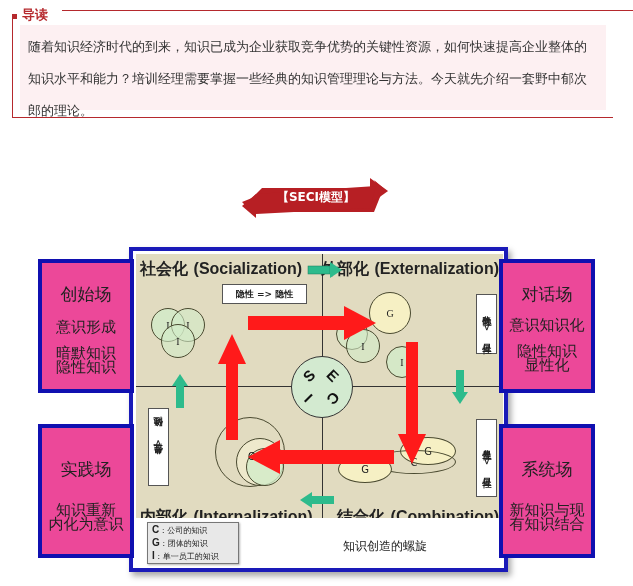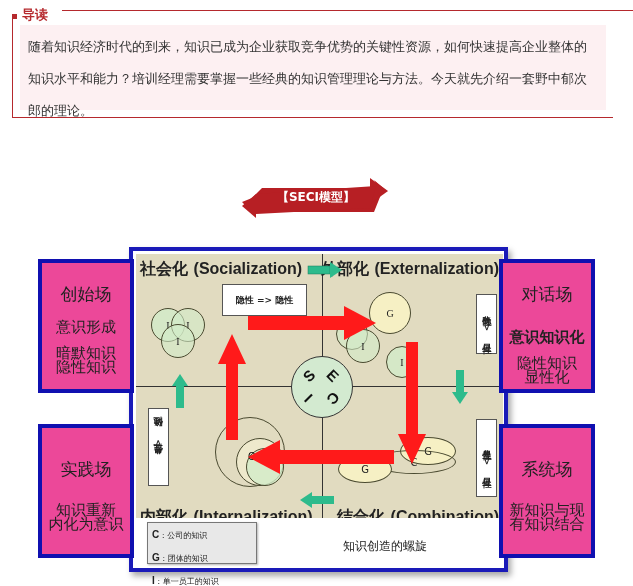--- a/index.html
+++ b/index.html
@@ -29,21 +29,21 @@
   .tbox { position: absolute; background: #fff; border: 1px solid #555; font-size: 9px; font-weight: bold; color: #222; display: flex; align-items: center; justify-content: center; }
   .vtext { writing-mode: vertical-rl; letter-spacing: 1px; }
   .rot180 { transform: rotate(180deg); }
 
   .circ { position: absolute; border: 1px solid #4a4a30; border-radius: 50%; font-family: "Liberation Serif", serif; font-size: 10px; color: #222; display: flex; align-items: center; justify-content: center; }
   .ellipse { position: absolute; border: 1px solid #4a4a30; border-radius: 50%; font-size: 10px; color: #222; display: flex; align-items: center; justify-content: center; }
 
   .seci { position: absolute; left: 155px; top: 102px; width: 62px; height: 62px; border-radius: 50%; background: #d3ead0; border: 1px solid #333; }
   .seci span { position: absolute; font-family: "Liberation Sans", sans-serif; font-weight: bold; font-size: 15px; color: #111; }
 
-  .legend { position: absolute; left: 14px; top: 271px; width: 110px; height: 42px; background: #e8e8e8; border: 1px solid #777; box-shadow: 1px 1px 2px rgba(0,0,0,0.3); font-size: 8px; line-height: 22px; padding: 1px 4px; color: #222; }
+  .legend { position: absolute; left: 14px; top: 271px; width: 92px; height: 42px; background: #e8e8e8; border: 1px solid #777; box-shadow: 1px 1px 2px rgba(0,0,0,0.3); font-size: 8px; line-height: 12px; padding: 1px 4px; color: #222; }
   .legend b { font-family: "Liberation Sans", sans-serif; font-size: 10px; }
   .caption { position: absolute; left: 210px; top: 287px; font-size: 12px; color: #222; }
 
   .side { position: absolute; width: 96px; height: 134px; background: #ec4899; border: 4px solid #1010b0; text-align: center; color: #222; }
   .side .t { font-size: 17px; margin-top: 20px; }
   .side .s { font-size: 15px; line-height: 14px; }
 </style>
 </head>
 <body>
 
@@ -69,21 +69,21 @@
 <div class="frame">
   <div class="canvas">
     <div class="vline"></div>
     <div class="hline"></div>
 
     <div class="quad-lbl" style="left:4px;top:5px;"><span>社会化</span> <span class="en">(Socialization)</span></div>
     <div class="quad-lbl" style="right:4px;top:5px;"><span>外部化</span> <span class="en">(Externalization)</span></div>
     <div class="quad-lbl" style="left:4px;top:253px;"><span>内部化</span> <span class="en">(Internalization)</span></div>
     <div class="quad-lbl" style="right:4px;top:253px;"><span>结合化</span> <span class="en">(Combination)</span></div>
 
-    <div class="tbox" style="left:86px;top:30px;width:85px;height:32px;">隐性 =&gt; 隐性</div>
+    <div class="tbox" style="left:86px;top:30px;width:85px;height:20px;">隐性 =&gt; 隐性</div>
     <div class="tbox" style="left:340px;top:40px;width:21px;height:60px;">
         <span class="vtext">隐性 =&gt; 显性</span>
       </div>
     <div class="tbox" style="left:340px;top:165px;width:21px;height:78px;">
         <span class="vtext">显性 =&gt; 显性</span>
       </div>
     <div class="tbox" style="left:12px;top:154px;width:21px;height:78px;">
         <span class="vtext rot180">显性 =&gt; 隐性</span>
       </div>
 
@@ -142,21 +142,21 @@
 </div>
 
 <div class="side" style="left:38px;top:259px;">
   <div class="t">创始场</div>
   <div class="s" style="margin-top:14px;">意识形成</div>
   <div class="s" style="margin-top:12px;">暗默知识</div>
   <div class="s">隐性知识</div>
 </div>
 <div class="side" style="left:499px;top:259px;">
   <div class="t">对话场</div>
-  <div class="s" style="margin-top:24px;font-weight:bold;">意识知识化</div>
+  <div class="s" style="margin-top:12px;">意识知识化</div>
   <div class="s" style="margin-top:12px;">隐性知识</div>
   <div class="s">显性化</div>
 </div>
 <div class="side" style="left:38px;top:424px;">
   <div class="t" style="margin-top:30px;">实践场</div>
   <div class="s" style="margin-top:22px;">知识重新</div>
   <div class="s">内化为意识</div>
 </div>
 <div class="side" style="left:499px;top:424px;">
   <div class="t" style="margin-top:30px;">系统场</div>

